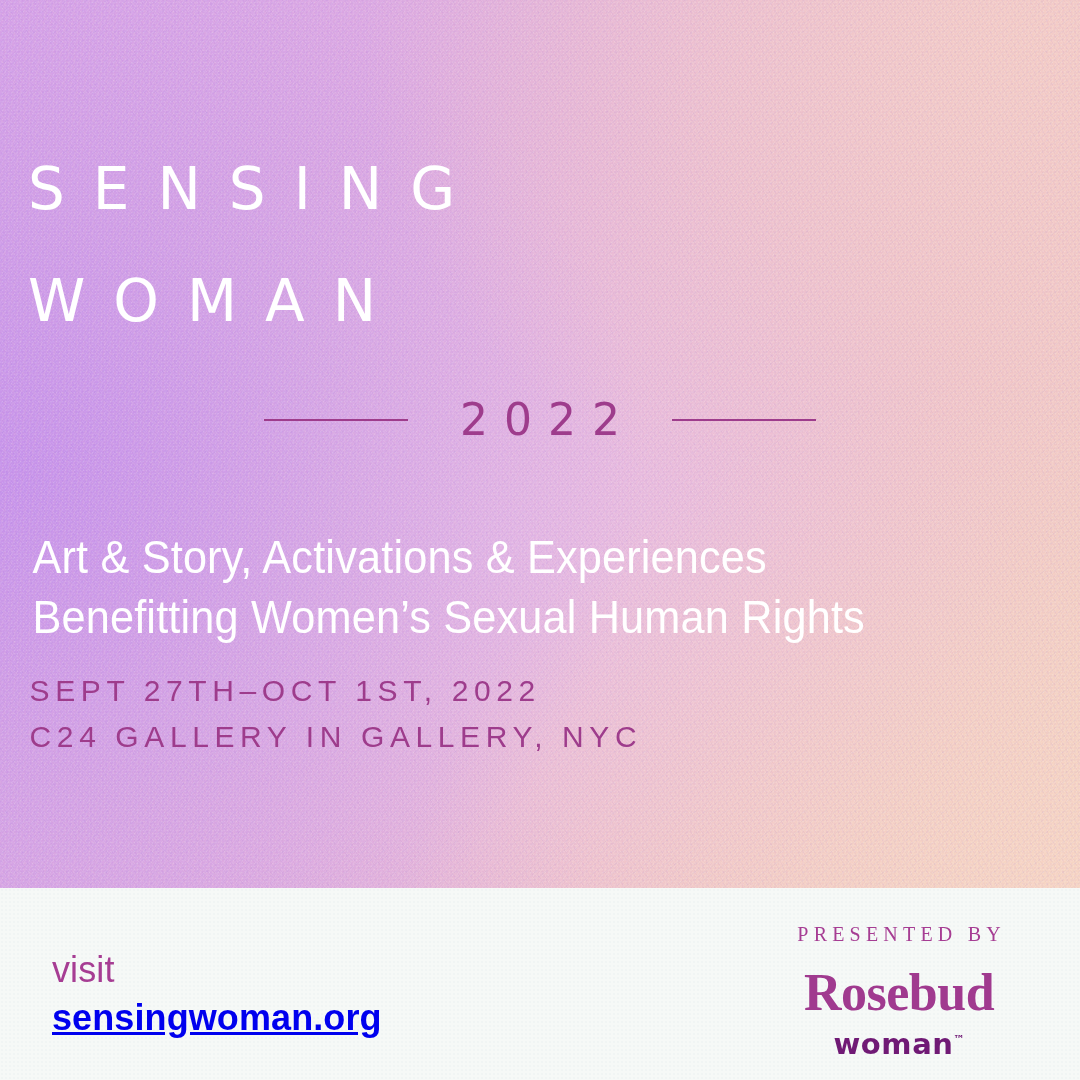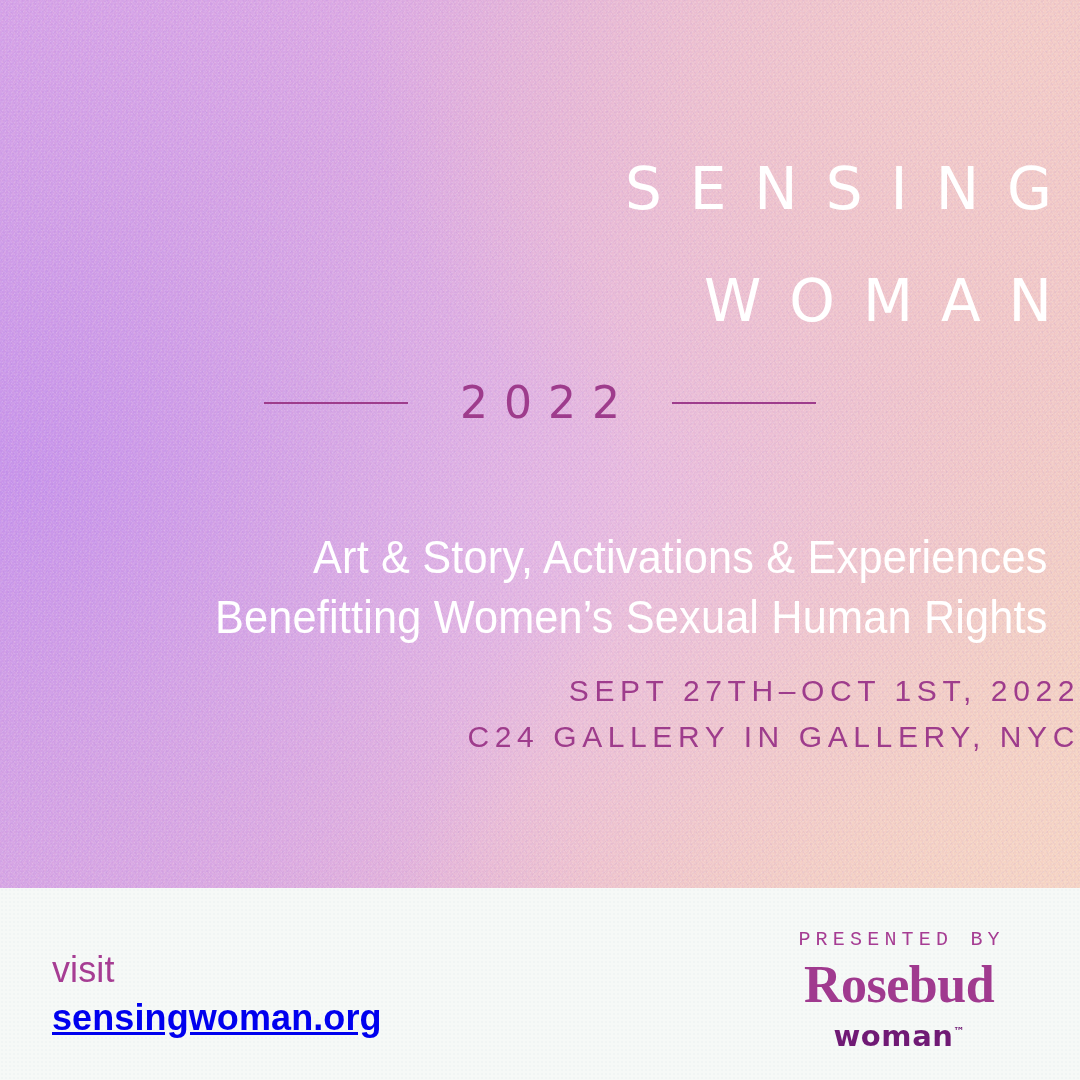--- a/index.html
+++ b/index.html
@@ -84,21 +84,21 @@
     background-position: 0 0, 1px 2px, 2px 1px;
   }
 
   
   .hero {
     position: absolute;
     left: 0;
     right: 0;
     top: 0;
     height: 1020px;
-    text-align: right;
+    text-align: left;
   }
 
   .title-line1,
   .title-line2 {
     color: #ffffff;
     font-family: "DejaVu Sans", sans-serif;
     font-weight: 400;
     line-height: 1;
     white-space: nowrap;
   }
@@ -114,21 +114,21 @@
     position: absolute;
     top: 272px;
     left: 0; right: 0;
     font-size: 58px;
     letter-spacing: 28px;
     text-indent: 28px;
   }
 
   .year-row {
     position: absolute;
-    top: 381px;
+    top: 398px;
     left: 0; right: 0;
     display: flex;
     align-items: center;
     justify-content: center;
     gap: 36px;
   }
   .year-rule {
     width: 144px;
     height: 2px;
     background: #9E3C8C;
@@ -213,31 +213,30 @@
 
   .logo {
     position: absolute;
     right: 56px;
     top: 36px;
     text-align: center;
     width: 250px;
   }
   .presented {
     color: #A63D93;
-    font-family: Liberation Mono, monospace;
+    font-family: Liberation Serif, serif;
     font-weight: 400;
     font-size: 20px;
     letter-spacing: 5.2px;
     text-indent: 5.2px;
     line-height: 1;
     white-space: nowrap;
-    margin-top: 6px;
   }
   .rosebud {
-    margin-top: 9px;
+    margin-top: 23px;
     color: #A03A8F;
     font-family: "Liberation Serif", "DejaVu Serif", serif;
     font-weight: 700;
     font-size: 52px;
     line-height: 1;
     letter-spacing: -0.5px;
     white-space: nowrap;
   }
   .womanmark {
     margin-top: 11px;

